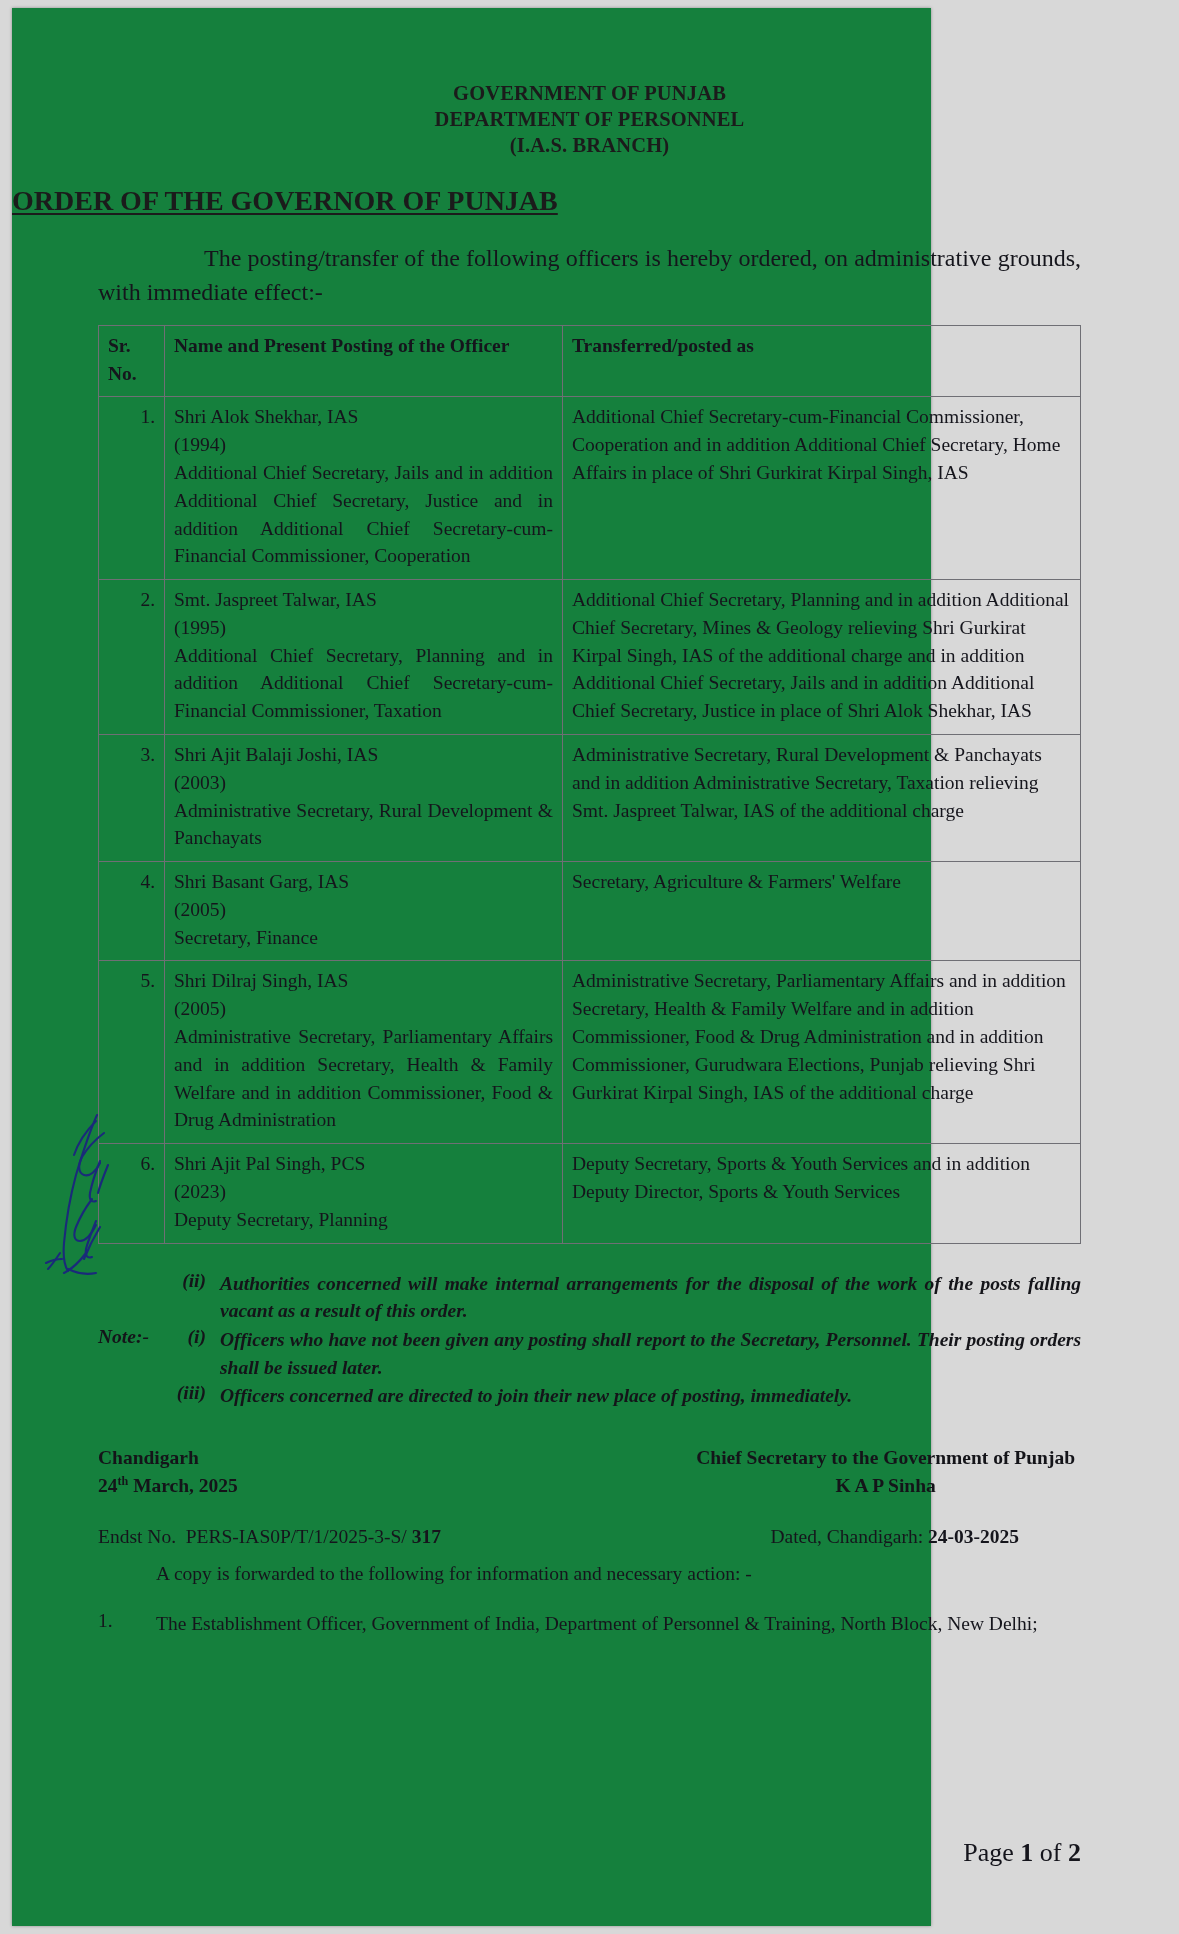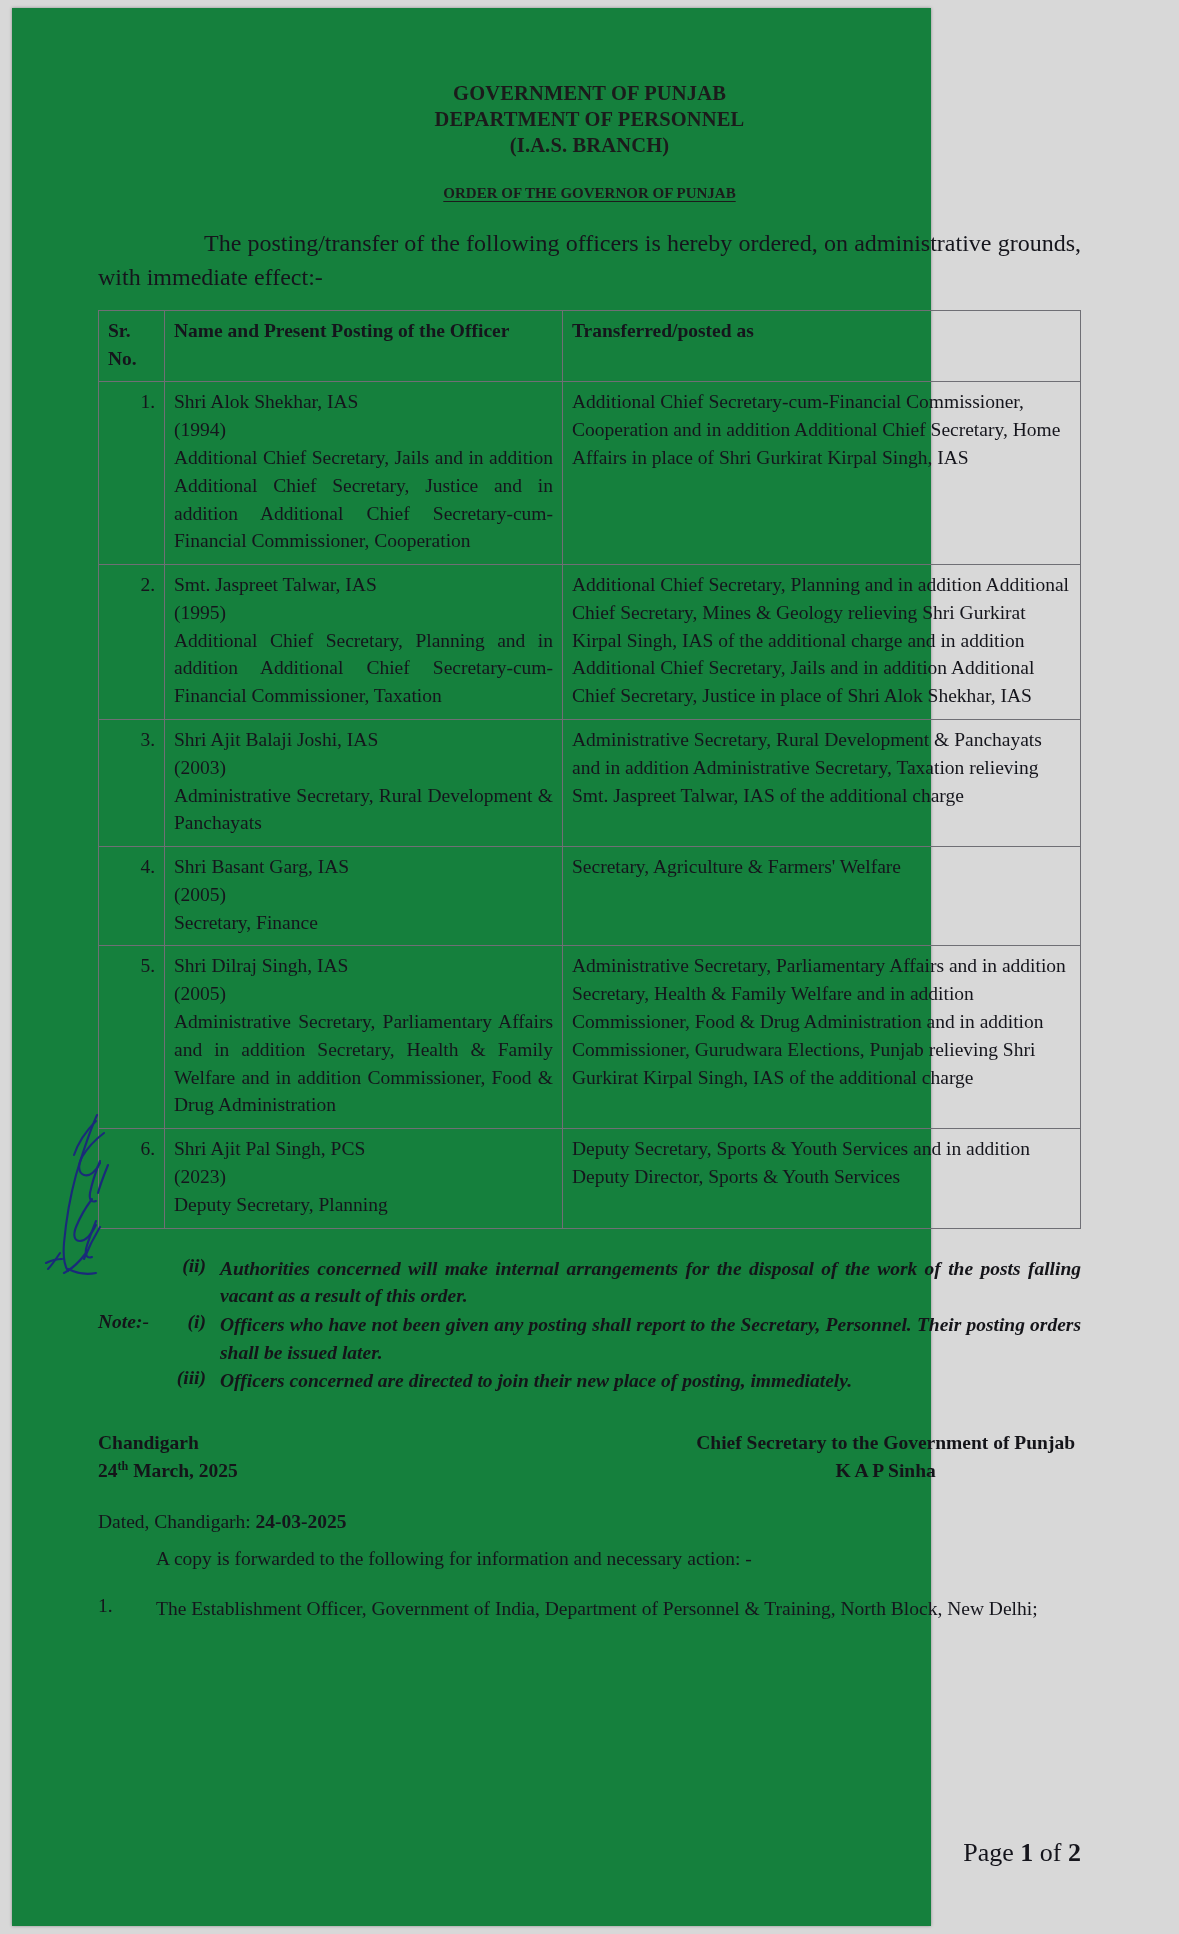--- a/index.html
+++ b/index.html
@@ -37,24 +37,23 @@
     line-height: 1.28;
   }
   .doc-header .line {
     font-weight: bold;
     font-size: 20.5px;
     letter-spacing: 0.15px;
     color: #1b1b1b;
   }
 
   .order-title {
-    text-align: center;
     margin-top: 26px;
     font-weight: bold;
-    font-size: 15px;
+    font-size: 28px;
     text-decoration: underline;
     text-underline-offset: 3px;
     color: #1b1b1b;
   }
 
   .intro {
     margin: 24px 86px 0 86px;
     font-size: 24px;
     line-height: 1.42;
     text-align: justify;
@@ -292,20 +291,21 @@
         <div><span>24</span><sup>th</sup><span> March, 2025</span></div>
       </div>
       <div class="sig-right">
         <div>Chief Secretary to the Government of Punjab</div>
         <div>K A P Sinha</div>
       </div>
     </div>
 
     <div class="endst">
       <div class="endst-row">
+        <div class="endst-left"><span>Endst No.</span>&nbsp;&nbsp;<span>PERS-IAS0P/T/1/2025-3-S/</span>&nbsp;<span class="b">317</span></div>
         <div class="endst-right"><span>Dated, Chandigarh:</span>&nbsp;<span class="b">24-03-2025</span></div>
       </div>
       <div class="copy-line">A copy is forwarded to the following for information and necessary action: -</div>
     </div>
 
     <div class="fwd-list">
       <div class="fwd-row">
         <div class="fwd-num">1.</div>
         <div class="fwd-text">The Establishment Officer, Government of India, Department of Personnel &amp; Training, North Block, New Delhi;</div>
       </div>

